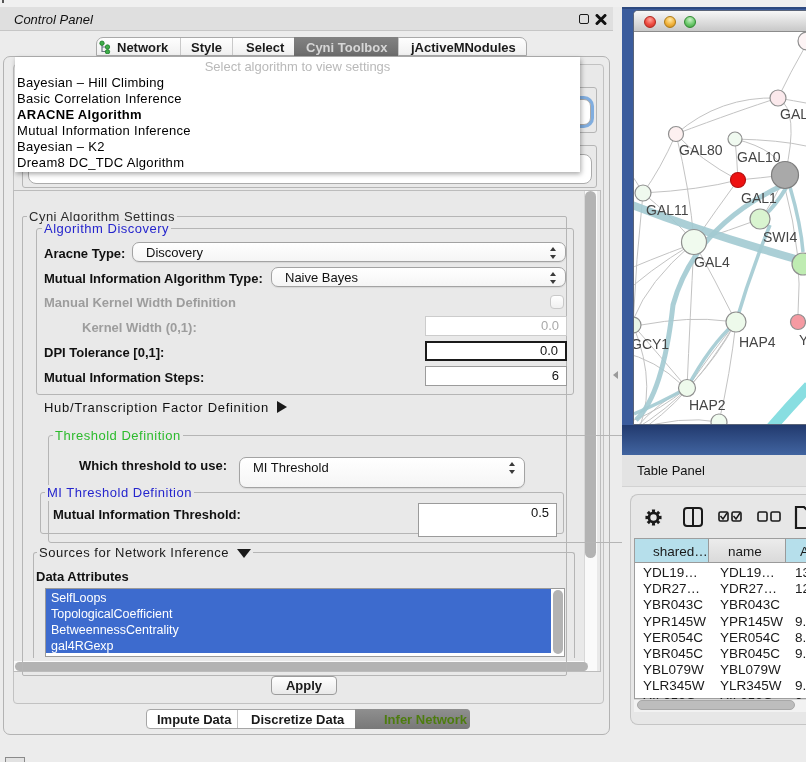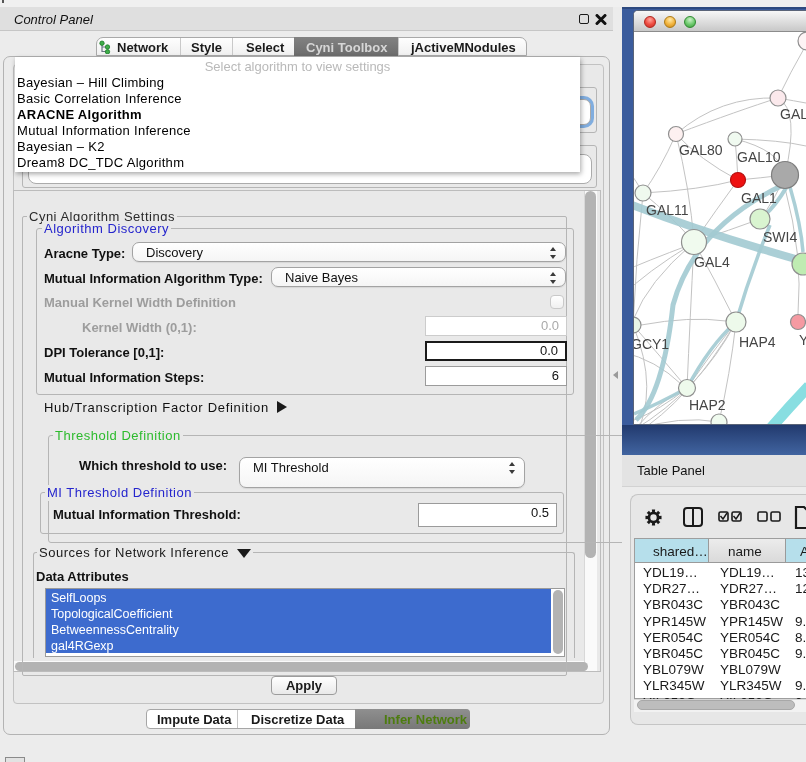--- a/index.html
+++ b/index.html
@@ -100,21 +100,21 @@
 <div class="lbl" style="left:79px;top:458px;">Which threshold to use:</div>
 <div class="combo" style="left:239px;top:437px;width:286px;height:31px;margin-top:20px;">
     <span class="ct">MI Threshold</span>
     <span class="spin"></span>
   </div>
 
 <div class="gbox" style="left:40px;top:492px;width:524px;height:42px;">
   <div class="gtitle" style="left:4px;color:#2525cd;">MI Threshold Definition</div>
 </div>
 <div class="lbl" style="left:53px;top:507px;">Mutual Information Threshold:</div>
-<div class="field" style="left:418px;top:503px;width:139px;height:24px;">0.5</div>
+<div class="field" style="left:418px;top:503px;width:139px;height:34px;">0.5</div>
 
 <div class="gbox" style="left:33px;top:552px;width:542px;height:106px;border-bottom:none;border-radius:3px 3px 0 0;">
   <div class="gtitle" style="left:3px;color:#1a1a1a;">Sources for Network Inference <span style="display:inline-block;width:0;height:0;border-left:7px solid transparent;border-right:7px solid transparent;border-top:9px solid #1a1a1a;vertical-align:middle;margin-left:4px;"></span></div>
 </div>
 <div class="lbl" style="left:36px;top:569px;">Data Attributes</div>
 <div class="abs" style="left:45px;top:588px;width:520px;height:69px;border:1px solid #9a9a9a;background:#fff;"></div>
 <div class="abs" style="left:46px;top:589px;width:505px;height:64px;background:#3d6bce;"></div>
 <div class="abs" style="left:51px;top:590px;font-size:12.5px;color:#fff;line-height:16px;">SelfLoops<br>TopologicalCoefficient<br>BetweennessCentrality<br>gal4RGexp</div>
 <div class="abs" style="left:553px;top:590px;width:10px;height:64px;background:#b3b3b3;border-radius:5px;"></div>
 

